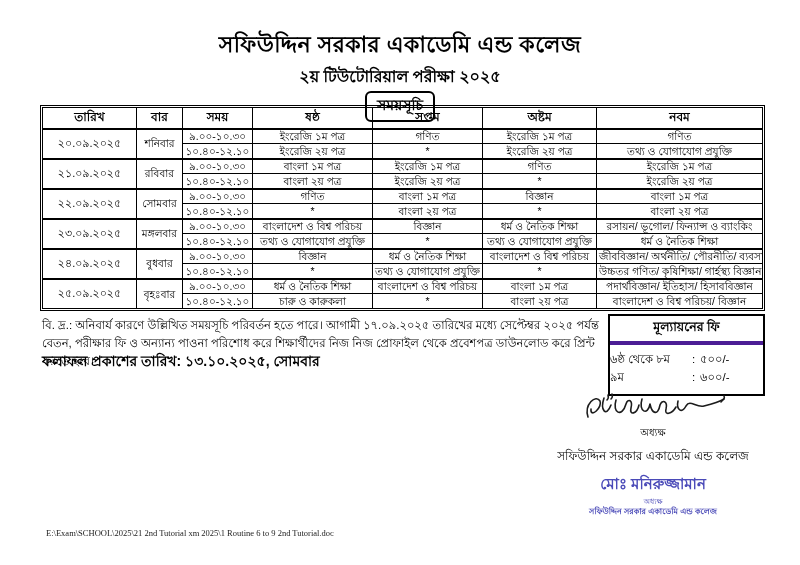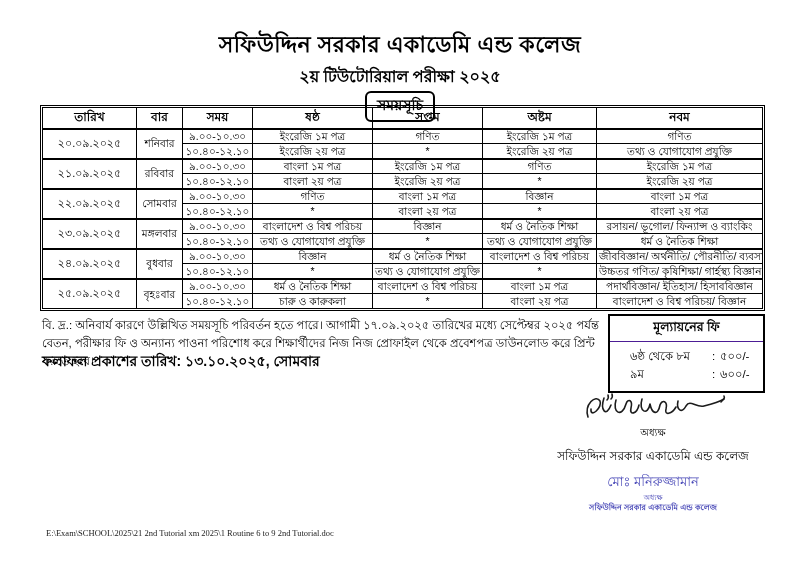--- a/index.html
+++ b/index.html
@@ -36,31 +36,31 @@
 
   .notes-area { position: absolute; left: 42px; top: 317px; width: 560px; font-size: 11.5px; line-height: 1.55; }
   .result-line { position: absolute; left: 42px; top: 350px; font-size: 14px; font-weight: bold; }
 
   .fee-box {
     position: absolute; left: 608px; top: 314px; width: 157px;
     border: 2px solid #000; background: #fff;
   }
   .fee-box-title {
     font-size: 12.5px; font-weight: bold; text-align: center;
-    border-bottom: 1px solid #4c1d95; padding: 2px 0 3px;
-  }
-  .fee-rows { padding: 5px 6px 7px 20px; }
+    border-bottom: 4px solid #4c1d95; padding: 2px 0 3px;
+  }
+  .fee-rows { padding: 5px 6px 7px 0; }
   .fee-row { display: grid; grid-template-columns: 82px 8px auto; font-size: 11.5px; line-height: 1.6; }
 
   .signature-block { position: absolute; left: 528px; top: 390px; width: 250px; text-align: center; }
   .sig-svg { display: block; margin: 0 auto -4px auto; }
   .sig-designation { font-size: 10px; margin-top: -5px; }
   .sig-institution { font-size: 12px; margin-top: 5px; }
   .stamp { margin-top: 5px; }
-  .stamp-name { font-size: 13px; font-weight: normal; }
+  .stamp-name { font-size: 15px; font-weight: bold; }
   .stamp-small { font-size: 7.5px; line-height: 1.35; }
   .stamp-inst  { font-size: 8px; font-weight: bold; line-height: 1.35; }
 
   .doc-footer {
     position: absolute; left: 46px; top: 528px;
     font-family: "Liberation Serif", "DejaVu Serif", serif;
     font-size: 8.5px; color: #222;
   }
 </style>
 </head>

